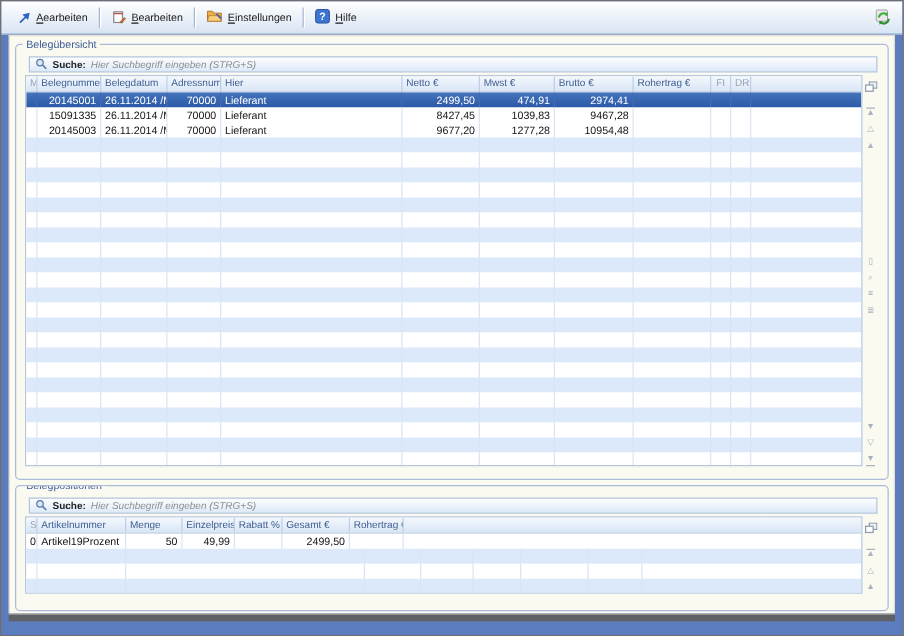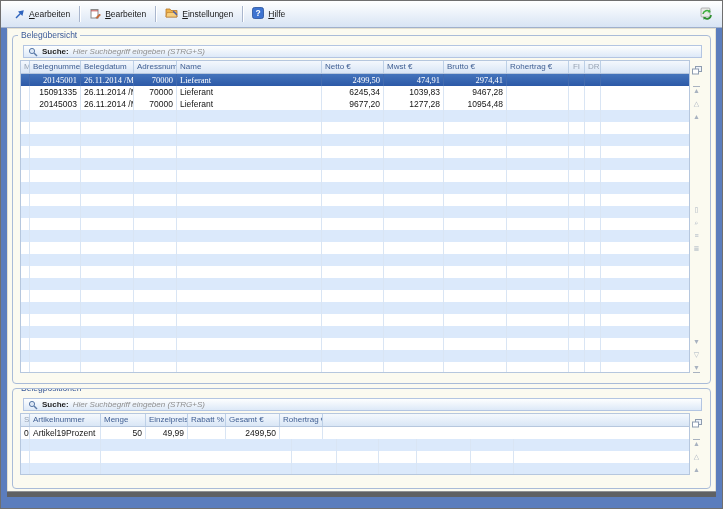--- a/index.html
+++ b/index.html
@@ -52,21 +52,21 @@
   .hrow{display:flex;height:12px;flex:0 0 12px;background:linear-gradient(#f4f8fd,#d9e6f6);
         border-bottom:1px solid #b6c7de;}
   .hcell{box-sizing:border-box;font-size:8px;color:#3f5e92;padding:0 3px;line-height:11px;
          border-right:1px solid #bdd0e7;overflow:hidden;white-space:nowrap;}
   .hcell.dim{color:#98a4b4;}
   .grow{display:flex;height:12px;flex:0 0 12px;background:#fff;}
   .grow.alt{background:#dbe9fb;}
   .grow.sel{background:linear-gradient(#4474bc,#2c59a7);}
   .gcell{box-sizing:border-box;font-size:8.5px;color:#141414;padding:0 3px;line-height:12px;
          border-right:1px solid #d9e5f4;overflow:hidden;white-space:nowrap;}
-  .grow.sel .gcell{color:#fff;border-right-color:#436bae;font-family:Liberation Serif, serif;}
+  .grow.sel .gcell{color:#fff;border-right-color:#436bae;}
   .al-r{text-align:right;} .al-c{text-align:center;}
   .fillcell{flex:1;border-right:none;}
   
   .sidestrip{width:13px;flex:0 0 13px;display:flex;flex-direction:column;align-items:center;
              padding-top:1px;gap:5px;}
   .sg{font-size:7px;line-height:8px;color:#a8b2c0;cursor:default;}
   .sg.line-top{border-top:1px solid #a8b2c0;}
   .sg.line-bot{border-bottom:1px solid #a8b2c0;}
   .strip-spacer{flex:1;}
   .chooser-icon{margin-bottom:2px;}
@@ -146,21 +146,21 @@
           <span class="search-label">Suche:</span>
           <span class="search-ph">Hier Suchbegriff eingeben (STRG+S)</span>
         </div>
         <div class="gridwrap">
           <div class="grid" id="grid-top">
               <div class="hrow">
                 <div class="hcell dim" style="flex: 0 0 9px;">M</div>
                 <div class="hcell" style="flex: 0 0 51px;">Belegnumme</div>
                 <div class="hcell" style="flex: 0 0 53px;">Belegdatum</div>
                 <div class="hcell" style="flex: 0 0 43px;">Adressnumm</div>
-                <div class="hcell" style="flex: 0 0 145px;">Name</div>
+                <div class="hcell" style="flex: 0 0 145px;">Hier</div>
                 <div class="hcell" style="flex: 0 0 62px;">Netto €</div>
                 <div class="hcell" style="flex: 0 0 60px;">Mwst €</div>
                 <div class="hcell" style="flex: 0 0 63px;">Brutto €</div>
                 <div class="hcell" style="flex: 0 0 62px;">Rohertrag €</div>
                 <div class="hcell dim al-c" style="flex: 0 0 16px;">FI</div>
                 <div class="hcell dim al-c" style="flex: 0 0 16px;">DR</div>
                 <div class="hcell fillcell"></div>
               </div>
               <div class="grow sel">
                 <div class="gcell" style="flex: 0 0 9px;"></div>
@@ -175,21 +175,21 @@
                 <div class="gcell al-c" style="flex: 0 0 16px;"></div>
                 <div class="gcell al-c" style="flex: 0 0 16px;"></div>
                 <div class="gcell fillcell"></div>
               </div>
               <div class="grow">
                 <div class="gcell" style="flex: 0 0 9px;"></div>
                 <div class="gcell al-r" style="flex: 0 0 51px;">15091335</div>
                 <div class="gcell" style="flex: 0 0 53px;">26.11.2014 /Mi</div>
                 <div class="gcell al-r" style="flex: 0 0 43px;">70000</div>
                 <div class="gcell" style="flex: 0 0 145px;">Lieferant</div>
-                <div class="gcell al-r" style="flex: 0 0 62px;">6245,34</div>
+                <div class="gcell al-r" style="flex: 0 0 62px;">8427,45</div>
                 <div class="gcell al-r" style="flex: 0 0 60px;">1039,83</div>
                 <div class="gcell al-r" style="flex: 0 0 63px;">9467,28</div>
                 <div class="gcell al-r" style="flex: 0 0 62px;"></div>
                 <div class="gcell al-c" style="flex: 0 0 16px;"></div>
                 <div class="gcell al-c" style="flex: 0 0 16px;"></div>
                 <div class="gcell fillcell"></div>
               </div>
               <div class="grow">
                 <div class="gcell" style="flex: 0 0 9px;"></div>
                 <div class="gcell al-r" style="flex: 0 0 51px;">20145003</div>

